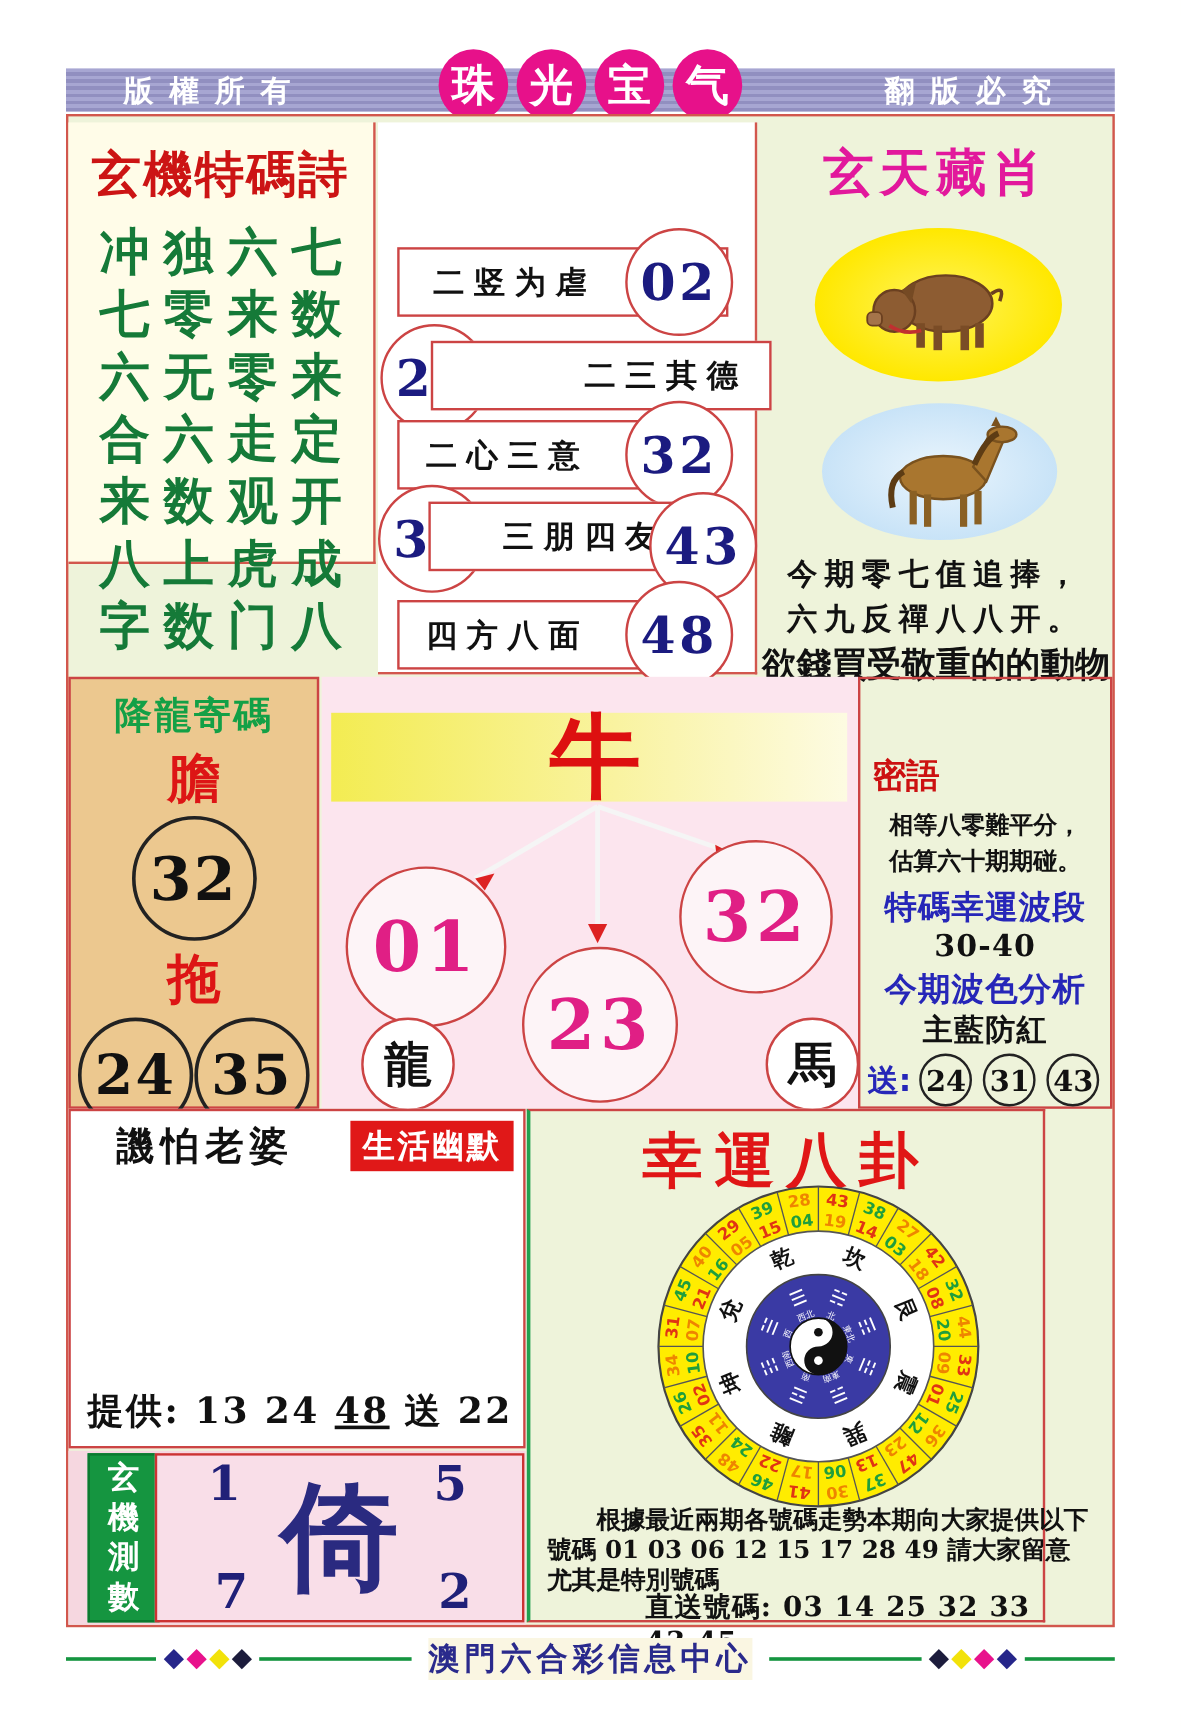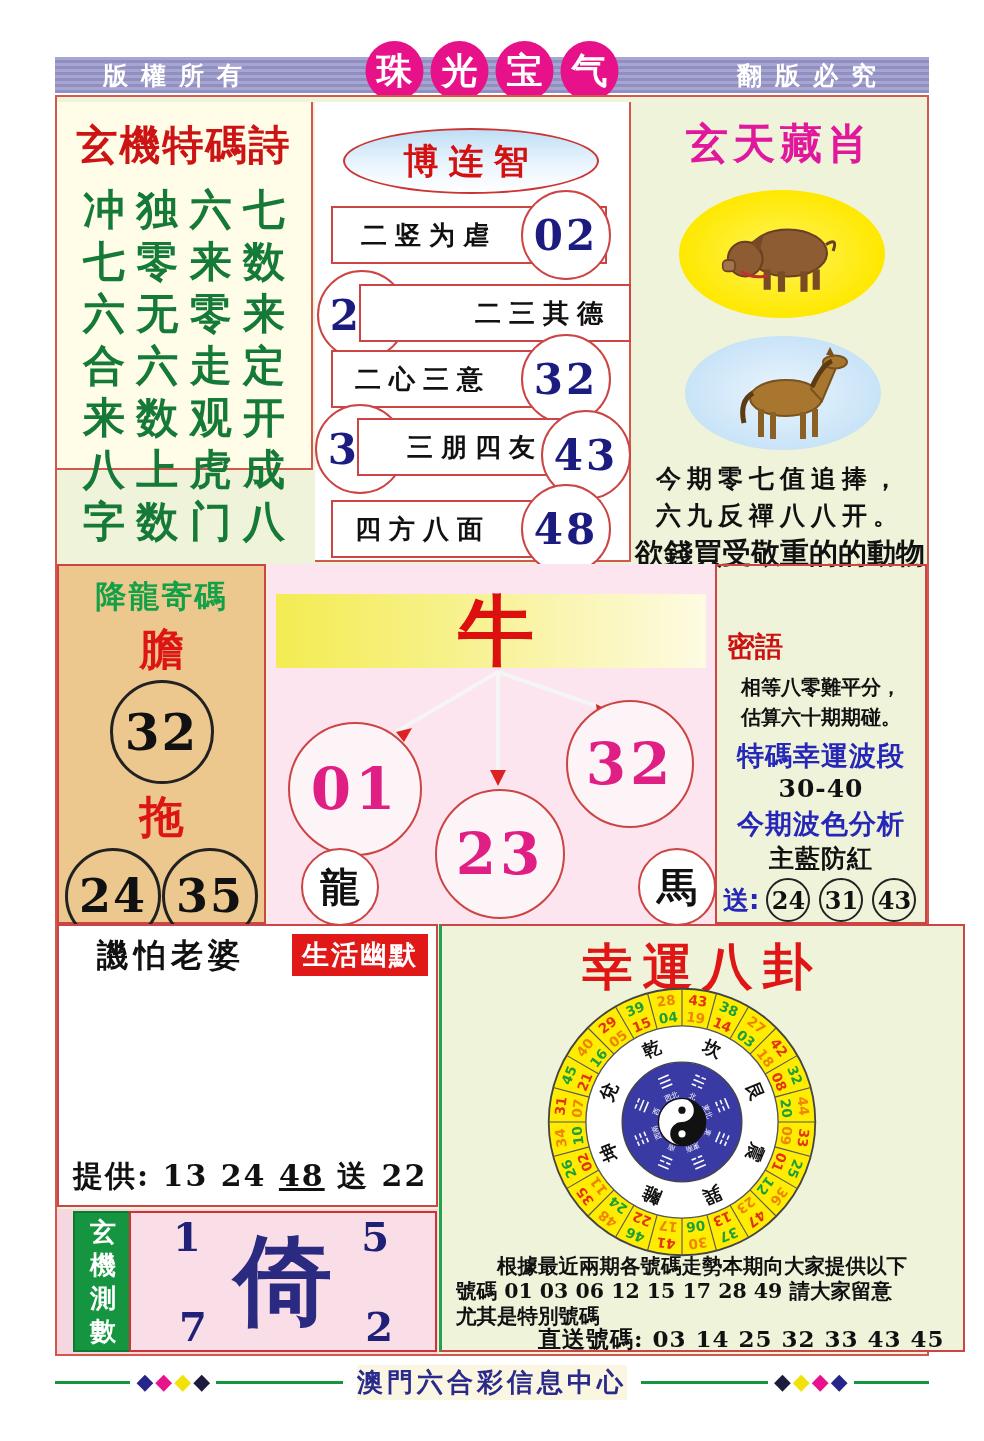--- a/index.html
+++ b/index.html
@@ -29,21 +29,21 @@
   .poem-row span{color:#157a38;font-size:42px;font-weight:bold;font-family:"DejaVu Serif",serif;line-height:46px;}
   
   .bolian-panel{left:258px;top:5px;width:316px;height:460px;background:#ffffff;
     border-right:2px solid #d2574d;border-bottom:2px solid #d2574d;}
   .bz-oval{position:absolute;left:28px;top:26px;width:252px;height:62px;border:2px solid #cc3333;
     border-radius:50%;background:linear-gradient(180deg,#bfdff5 0%,#eaf5fd 55%,#ffffff 100%);
     display:flex;align-items:center;justify-content:center;}
   .bz-oval span{color:#d31111;font-size:35px;font-weight:bold;letter-spacing:10px;font-family:"DejaVu Serif",serif;}
   .bz-rect{position:absolute;border:2px solid #cc4444;background:#fff;height:54px;
     display:flex;align-items:center;font-family:"DejaVu Serif",serif;font-weight:bold;
-    font-size:26px;color:#111;letter-spacing:8px;}
+    font-size:26px;color:#111;letter-spacing:8px;padding-left:12px;}
   .bz-circle{position:absolute;width:86px;height:86px;border-radius:50%;border:2px solid #cc4444;
     background:#fff;display:flex;align-items:center;justify-content:center;color:#1b1b80;
     font-size:42px;font-weight:bold;font-family:"DejaVu Serif",serif;letter-spacing:3px;}
   
   .zodiac-panel{left:576px;top:5px;width:294px;height:460px;}
   .zp-title{margin-top:14px;text-align:center;color:#e2189c;font-size:42px;font-weight:bold;
     letter-spacing:5px;font-family:"DejaVu Serif",serif;}
   .ellipse{position:absolute;border-radius:50%;display:flex;align-items:center;justify-content:center;}
   .ellipse.yellow{left:46px;top:88px;width:206px;height:128px;
     background:radial-gradient(ellipse at center,#fff45c 0%,#ffe800 70%);}
@@ -110,21 +110,21 @@
   .mystic-panel{left:0;top:1112px;width:381px;height:145px;background:#f6d7e0;}
   .mc-label{position:absolute;left:16px;top:2px;width:56px;height:137px;background:#159540;
     border:2px solid #0c7a30;display:flex;flex-direction:column;align-items:center;justify-content:center;}
   .mc-label span{color:#fff;font-size:26px;font-weight:bold;line-height:33px;font-family:"DejaVu Serif",serif;}
   .mc-box{position:absolute;left:72px;top:2px;width:304px;height:137px;background:#f9dee8;border:2px solid #cc3333;}
   .mc-num{position:absolute;color:#202078;font-size:40px;font-weight:bold;font-family:"DejaVu Serif",serif;}
   .mc-tl{left:42px;top:0px;} .mc-tr{right:46px;top:0px;} .mc-bl{left:48px;bottom:0px;} .mc-br{right:42px;bottom:0px;}
   .mc-center{position:absolute;left:0;top:0;width:100%;height:100%;display:flex;align-items:center;
     justify-content:center;color:#2a2a80;font-size:98px;font-weight:bold;font-family:"DejaVu Serif",serif;}
   
-  .bagua-panel{left:382px;top:827px;width:526px;height:428px;background:#eef3da;
+  .bagua-panel{left:382px;top:827px;width:432px;height:428px;background:#eef3da;
     border:2px solid #cc4444;border-left:3px solid #23a050;}
   .bg-title{margin-top:8px;text-align:center;color:#e01616;font-size:50px;font-weight:bold;
     letter-spacing:10px;font-family:"DejaVu Serif",serif;}
   .bg-wheel{position:absolute;left:104px;top:60px;width:272px;height:272px;}
   .bg-note1{position:absolute;left:14px;top:328px;width:456px;font-size:20.5px;font-weight:bold;
     color:#111;line-height:25px;font-family:"DejaVu Serif",serif;}
   .bg-note2{position:absolute;left:96px;top:398px;font-size:23px;font-weight:bold;color:#111;
     font-family:"DejaVu Serif",serif;letter-spacing:1px;}
   
   .footer{position:absolute;left:55px;top:1362px;width:874px;height:40px;display:flex;
@@ -196,23 +196,20 @@
           <div class="poem-row">
             <span>字</span>
             <span>数</span>
             <span>门</span>
             <span>八</span>
           </div>
         </div>
     </section>
 
     <section class="bolian-panel">
-      <div class="bz-oval">
-        <span>博连智</span>
-      </div>
       <div class="bz-rect" style="left:16px;top:104px;width:244px;padding-left:28px;">二竖为虐</div>
       <div class="bz-circle" style="left:206px;top:88px;">02</div>
       <div class="bz-circle" style="left:2px;top:168px;">23</div>
       <div class="bz-rect" style="left:44px;top:182px;width:250px;justify-content:flex-end;padding-right:18px;">二三其德</div>
       <div class="bz-rect" style="left:16px;top:248px;width:244px;padding-left:22px;">二心三意</div>
       <div class="bz-circle" style="left:206px;top:232px;">32</div>
       <div class="bz-circle" style="left:0px;top:302px;">34</div>
       <div class="bz-rect" style="left:42px;top:316px;width:232px;justify-content:center;">三朋四友</div>
       <div class="bz-circle" style="left:226px;top:308px;">43</div>
       <div class="bz-rect" style="left:16px;top:398px;width:244px;padding-left:22px;">四方八面</div>

